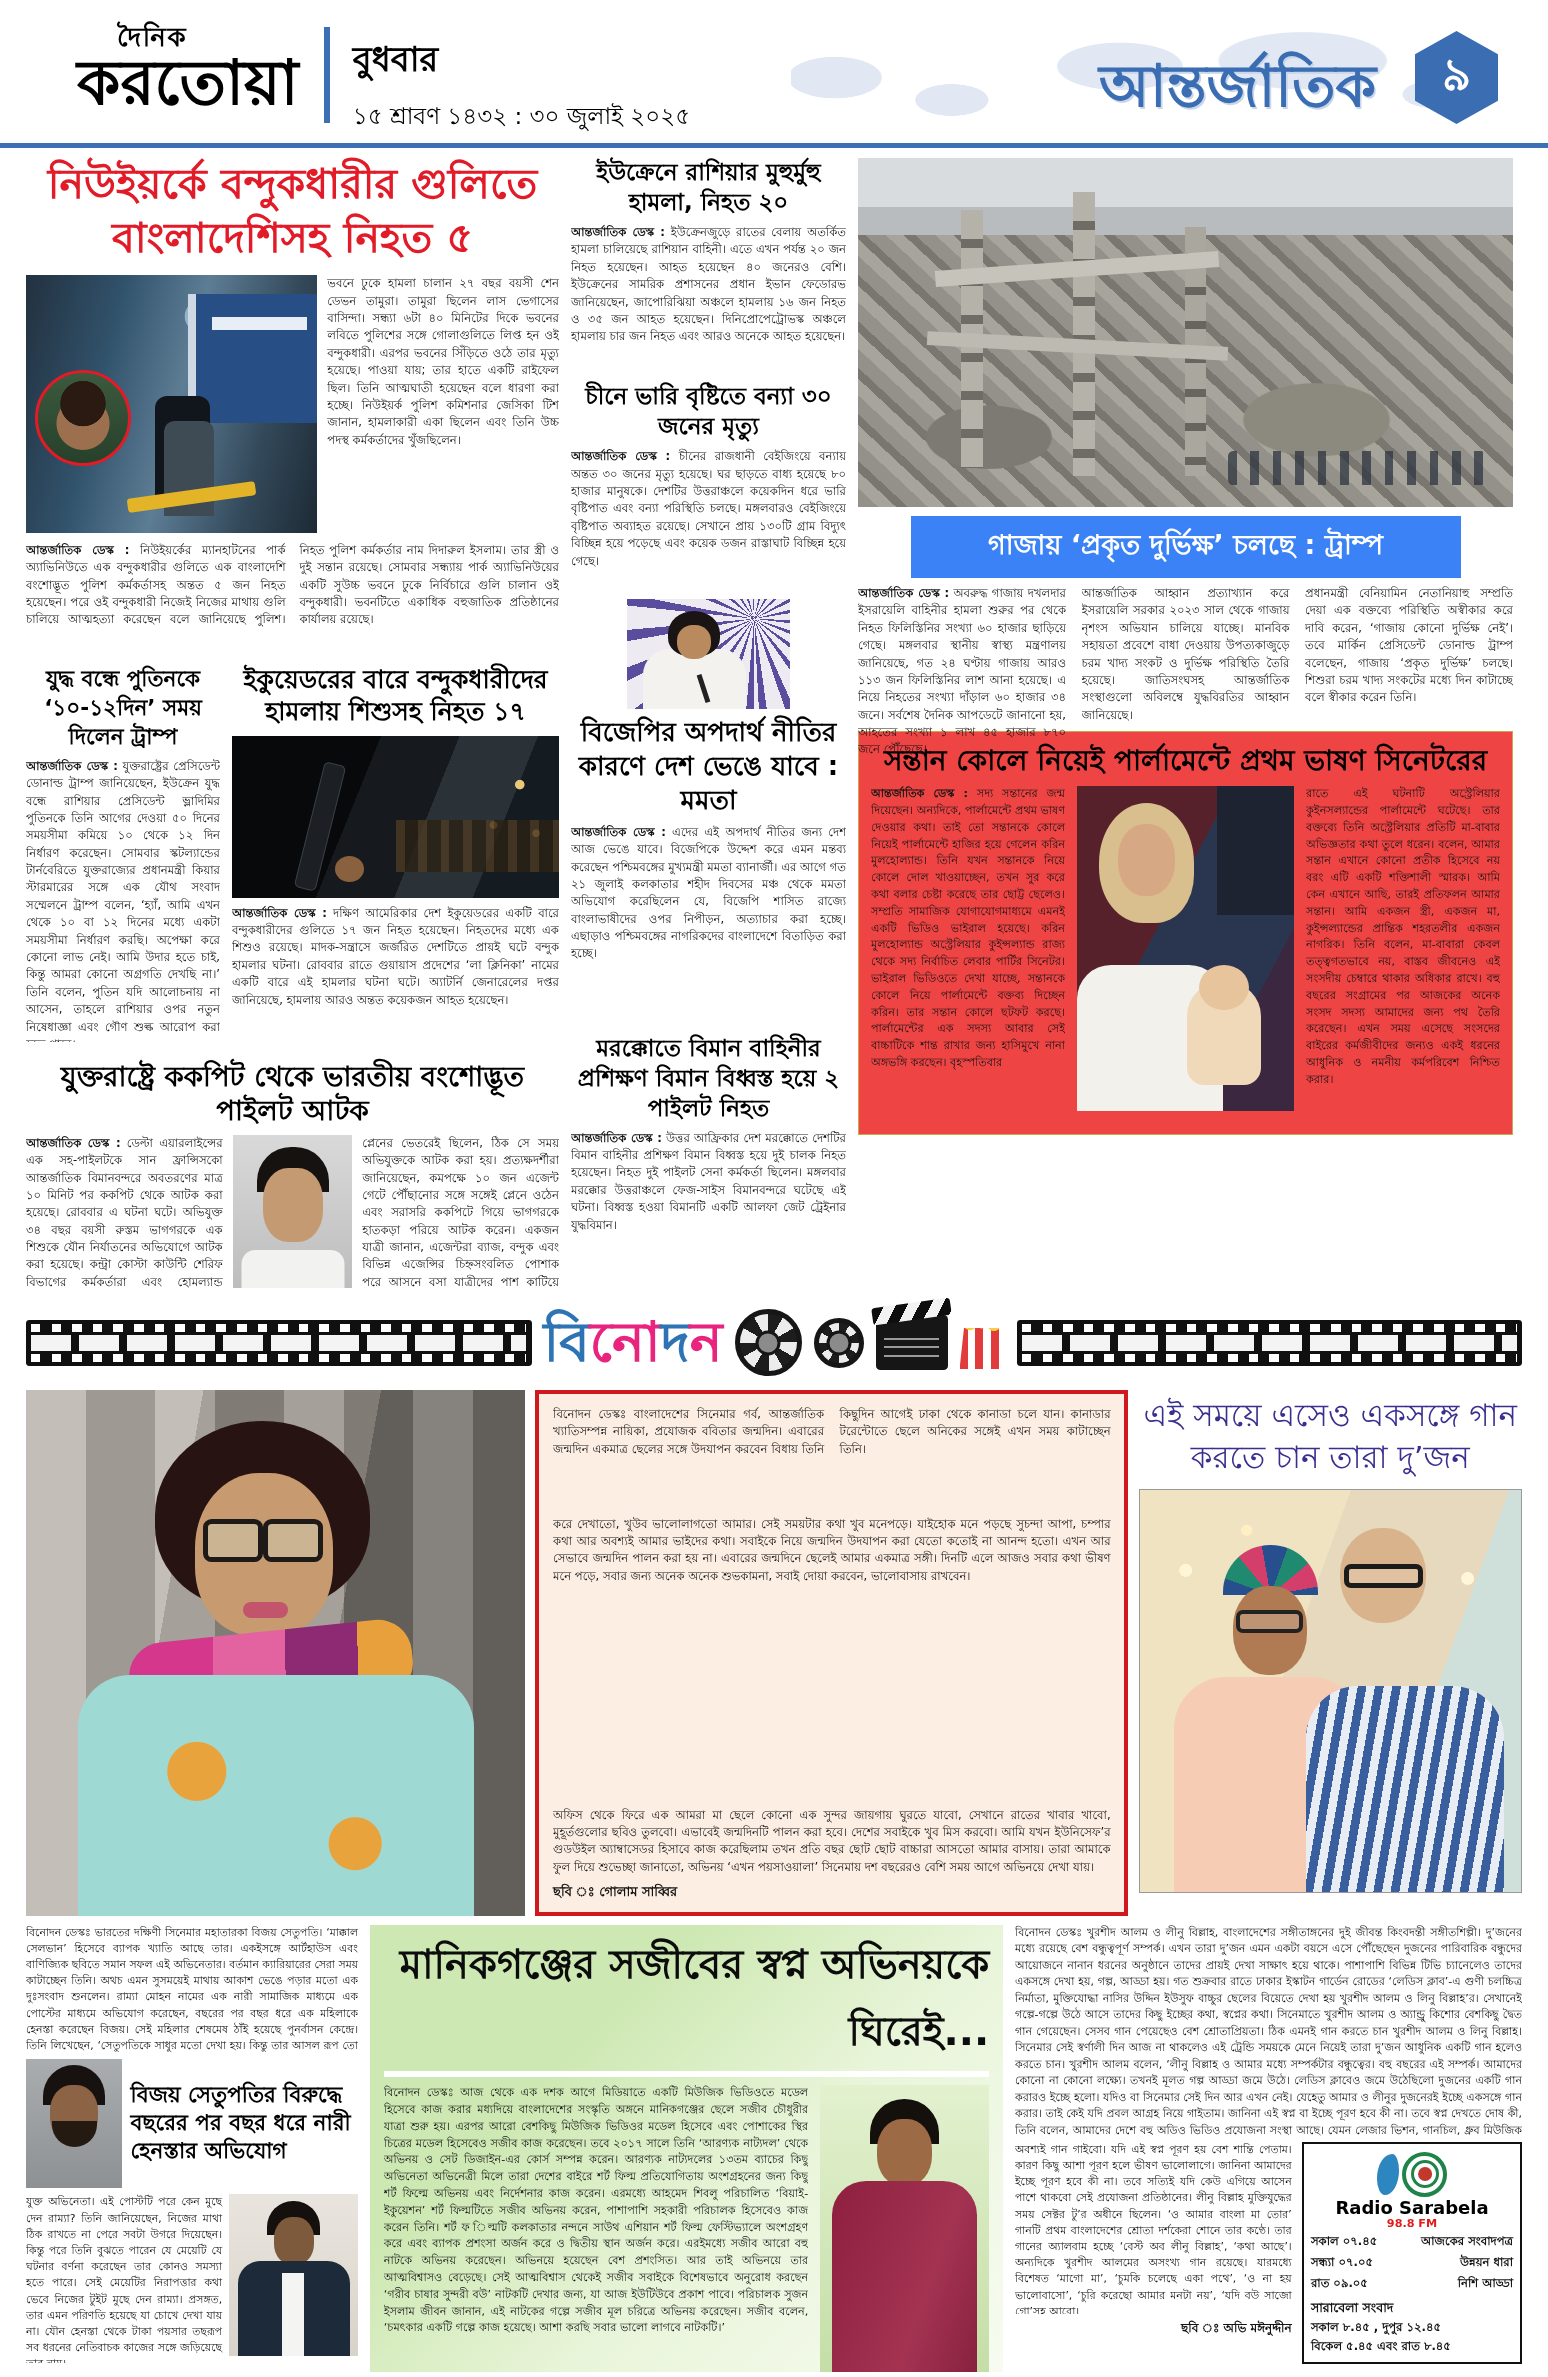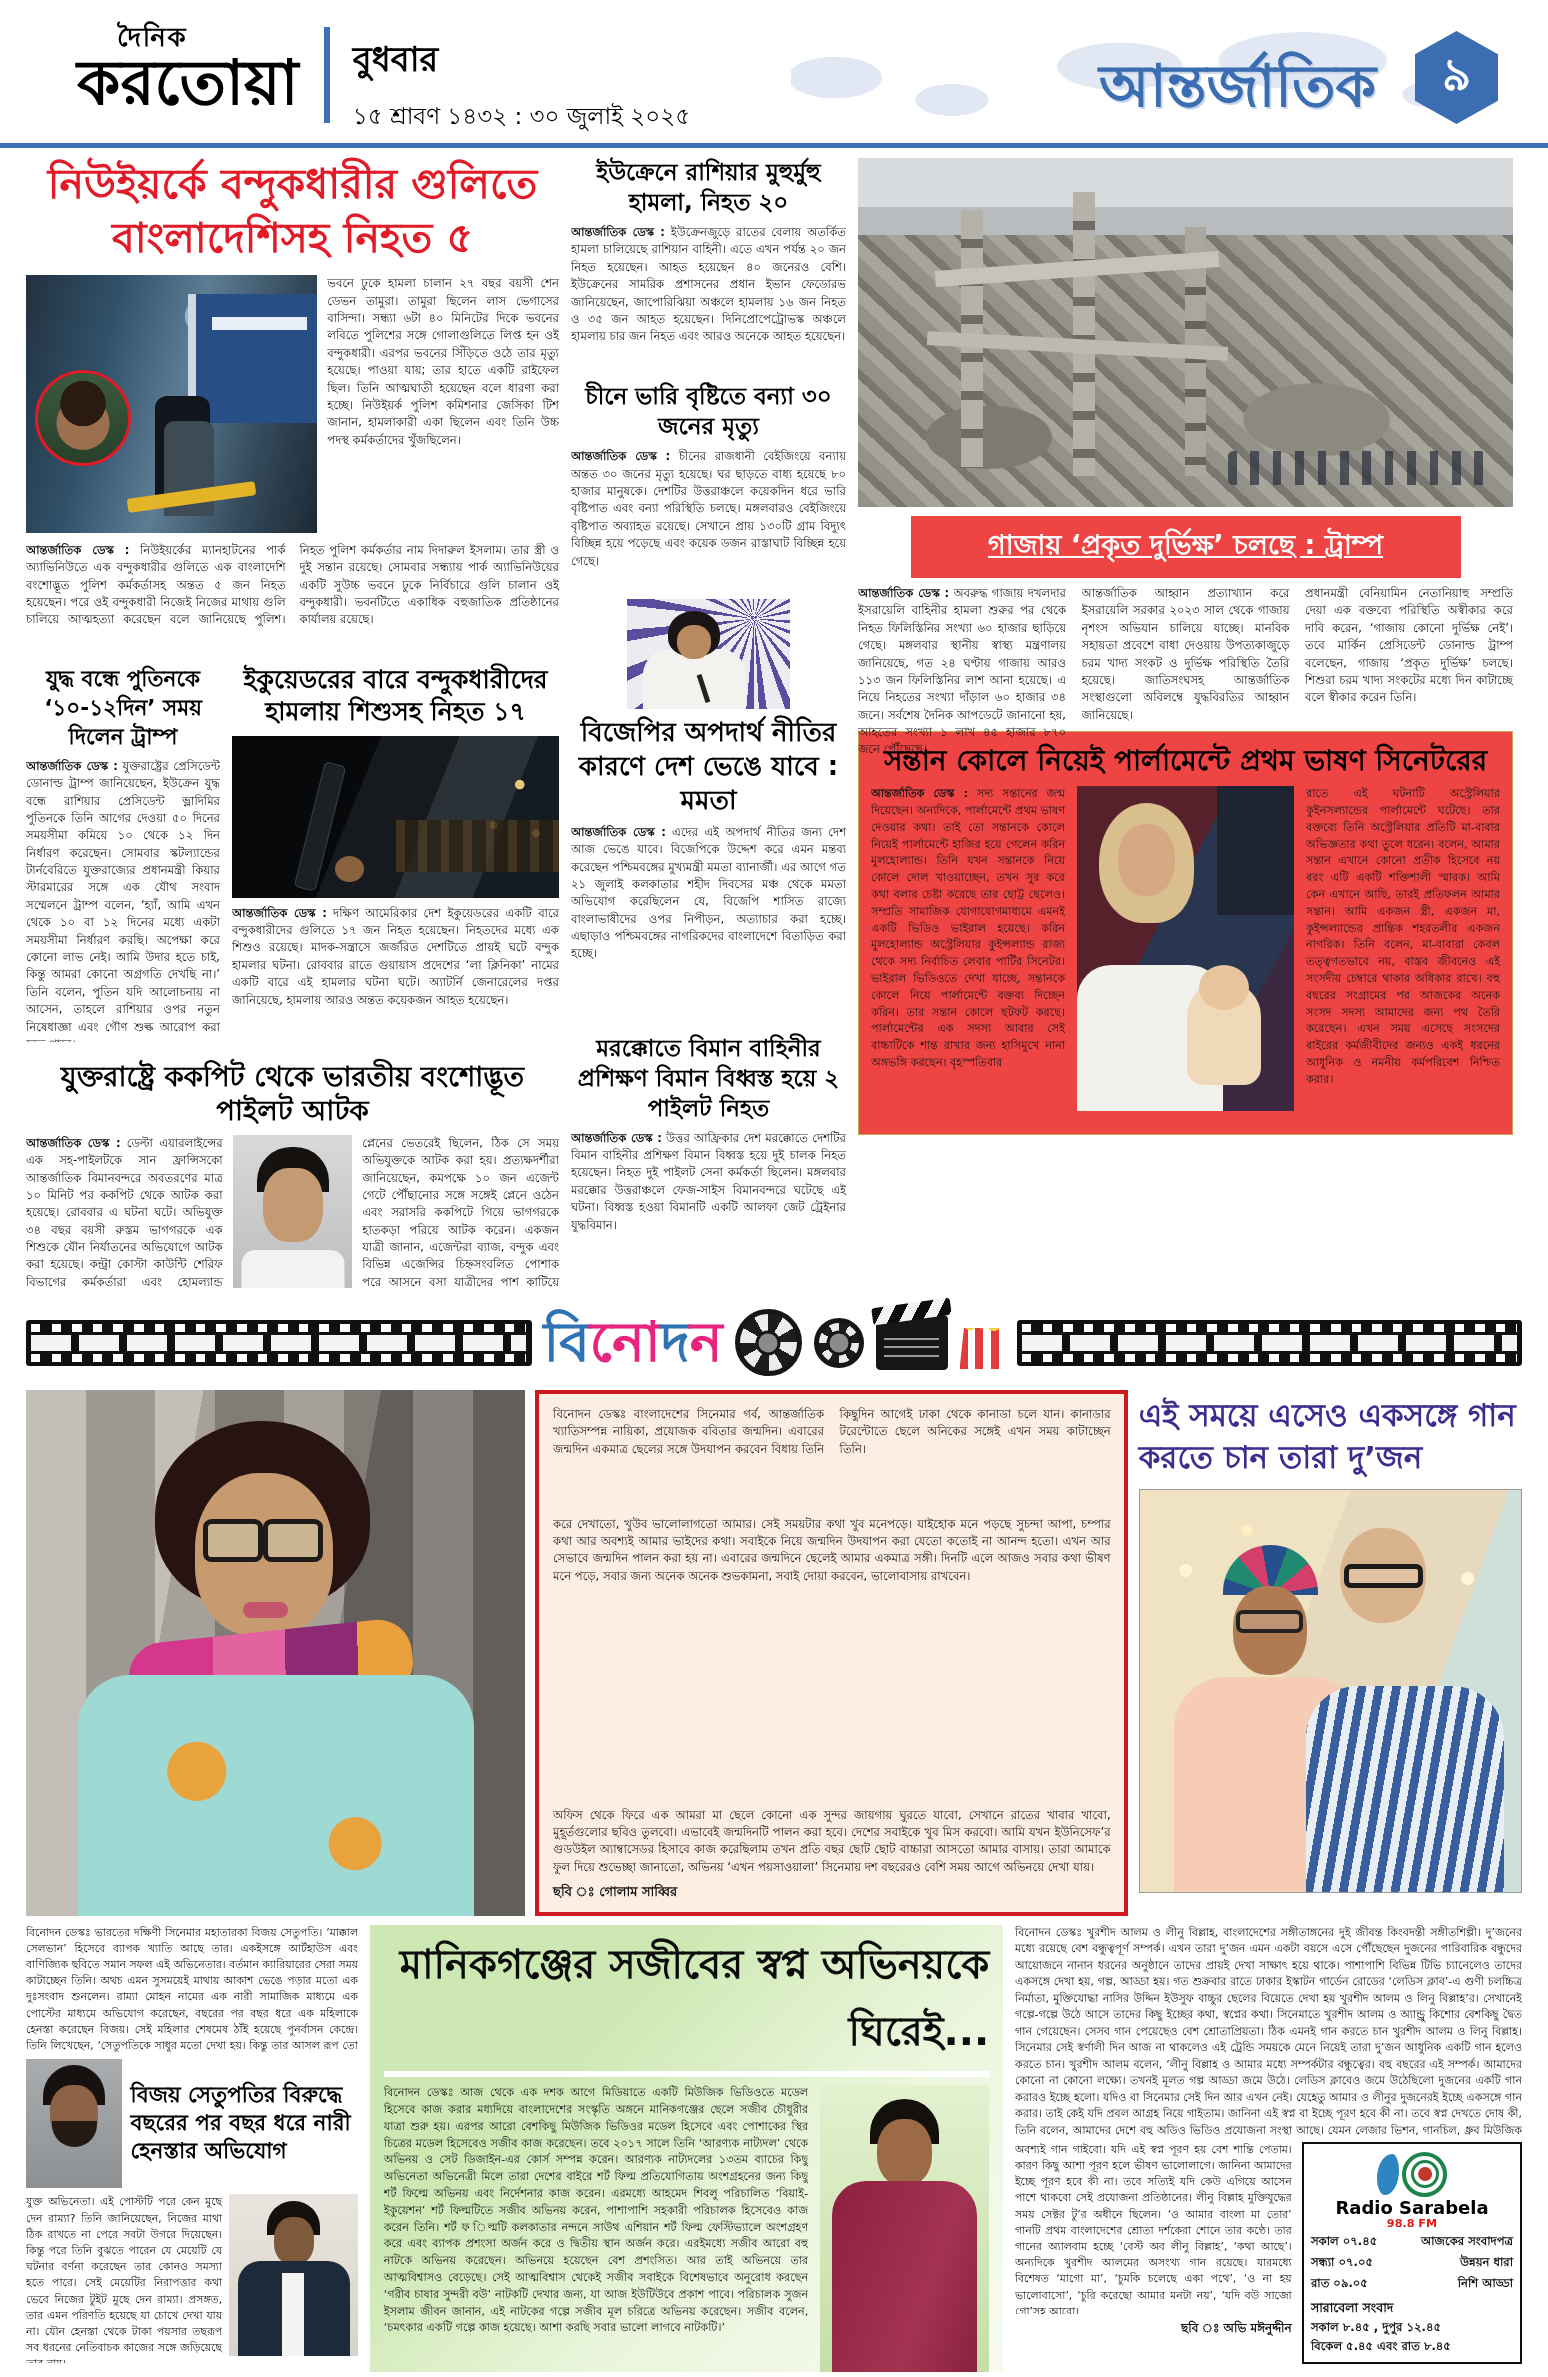--- a/index.html
+++ b/index.html
@@ -102,22 +102,22 @@
       #9b9890; }
   .gaza-photo .col1 { position:absolute; left:103px; top:52px; width:22.4px; height:258px; background:repeating-linear-gradient(#b5b2aa 0 29px, #6e6c65 29px 38px); }
   .gaza-photo .col2 { position:absolute; left:215px; top:34px; width:22.4px; height:284px; background:repeating-linear-gradient(#b5b2aa 0 29px, #6e6c65 29px 38px); }
   .gaza-photo .col3 { position:absolute; left:327px; top:69px; width:20.6px; height:249px; background:repeating-linear-gradient(#aaa79f 0 26px, #67655e 26px 34px); }
   .gaza-photo .slab { position:absolute; left:77px; top:103px; width:284px; height:15.5px; background:#c6c3ba; transform:rotate(-4deg); }
   .gaza-photo .slab2 { position:absolute; left:69px; top:181px; width:301px; height:13.8px; background:#bdbab1; transform:rotate(3deg); }
   .gaza-photo .crowd { position:absolute; left:370px; bottom:22.4px; width:258px; height:34px;
       background:repeating-linear-gradient(90deg,#2e3440 0 8.6px, transparent 8.6px 22.4px); border-radius:5.2px; opacity:.75; }
   .gaza-cap { display:flex; justify-content:space-between; font-size:13.8px; font-weight:bold; padding:5.2px 3.4px; }
   .gaza-hl { font-size:48px; line-height:1.3; text-align:center; font-weight:bold; color:#000; margin-top:5.2px; }
-  .gaza-banner { margin:8.6px auto 6.9px auto; width:550px; background:#ef4444; color:#fff; text-align:center;
-      font-size:27px; font-weight:bold; padding:8.6px 5.2px;text-decoration:underline; }
+  .gaza-banner { margin:8.6px auto 6.9px auto; width:550px; background:#3b82f6; color:#fff; text-align:center;
+      font-size:27px; font-weight:bold; padding:8.6px 5.2px; }
   .gaza-cols { column-count:3; column-gap:15.5px; height:136px; margin-top:5.2px; }
   .senator-box { margin-top:10.3px; background:#ef4444; border:1.7px solid #caa84f; padding:10.3px 12px; height:404px; overflow:hidden; }
   .senator-box .hl { font-size:28px; text-align:center; line-height:1.25; margin-bottom:8.6px; }
   .sen-row { display:flex; gap:12px; height:325px; }
   .sen-row .bt { flex:1; height:325px; font-size:11.2px; }
   .sen-photo { width:217px; height:325px; background:linear-gradient(118deg,#57212b 0 40%,#2a3550 40% 75%,#3c2740 75%); }
   .sen-photo .hair { position:absolute; left:22.4px; top:17px; width:95px; height:120px; background:#d8bf8d; border-radius:50% 50% 40% 46%; }
   .sen-photo .face { position:absolute; left:41px; top:38px; width:57px; height:72px; background:#d7a884; border-radius:46%; }
   .sen-photo .jacket { position:absolute; left:0; bottom:0; width:146px; height:146px; background:#f3f1ec; border-radius:34px 34px 0 0; }
   .sen-photo .baby { position:absolute; right:33px; bottom:26px; width:74px; height:103px; background:#efd9b8; border-radius:34px 34px 17px 17px; }
@@ -171,21 +171,21 @@
   .bb-mid { display:flex; gap:13.8px; margin-top:8.6px; height:284px; }
   .bb-circle { width:277px; height:277px; flex:none; border-radius:50%; align-self:center;
       background:radial-gradient(circle at 38% 30%, #f4473a 0 30%, #d21320 70%, #b20d18);
       display:flex; align-items:center; justify-content:center; text-align:center;
       color:#fff; font-size:45px; font-weight:bold; line-height:1.35; padding:26px; }
   .bb-mid .bt { flex:1; height:284px; }
   .bb-bottom { margin-top:6.9px; height:72px; }
   .bb-credit { font-weight:bold; font-size:13px; margin-top:3.4px; }
 
   .duet-art { width:384px; height:526px; }
-  .duet-hl { font-size:31px; line-height:1.35; font-weight:bold; color:#3a2e8f; text-align:left; margin:5.2px 0 10.3px 0; }
+  .duet-hl { font-size:31px; line-height:1.35; font-weight:normal; color:#3a2e8f; text-align:center; margin:5.2px 0 10.3px 0; }
   .duet-photo { width:100%; height:404px; border:0.9px solid #999; background:
       radial-gradient(circle at 12% 20%, #fff6d8 0 6px, transparent 6.9px),
       radial-gradient(circle at 28% 10%, #ffefc2 0 5.2px, transparent 6px),
       radial-gradient(circle at 44% 24%, #fff6d8 0 6px, transparent 6.9px),
       radial-gradient(circle at 66% 12%, #ffefc2 0 5.2px, transparent 6px),
       radial-gradient(circle at 86% 22%, #fff6d8 0 6px, transparent 6.9px),
       linear-gradient(110deg,#efe3c2 0 40%, #e6d9bd 40% 70%, #cfe0da 70%); }
   .duet-photo .m1cap { position:absolute; left:83px; top:55px; width:95px; height:50px; border-radius:47px 47px 0 0;
       background:repeating-conic-gradient(from 200deg at 50% 100%, #1f8a70 0 30deg, #d33f6a 30deg 60deg, #274e8d 60deg 90deg); }
   .duet-photo .m1face { position:absolute; left:93px; top:96px; width:74px; height:89px; background:#b07a52; border-radius:46%; }

